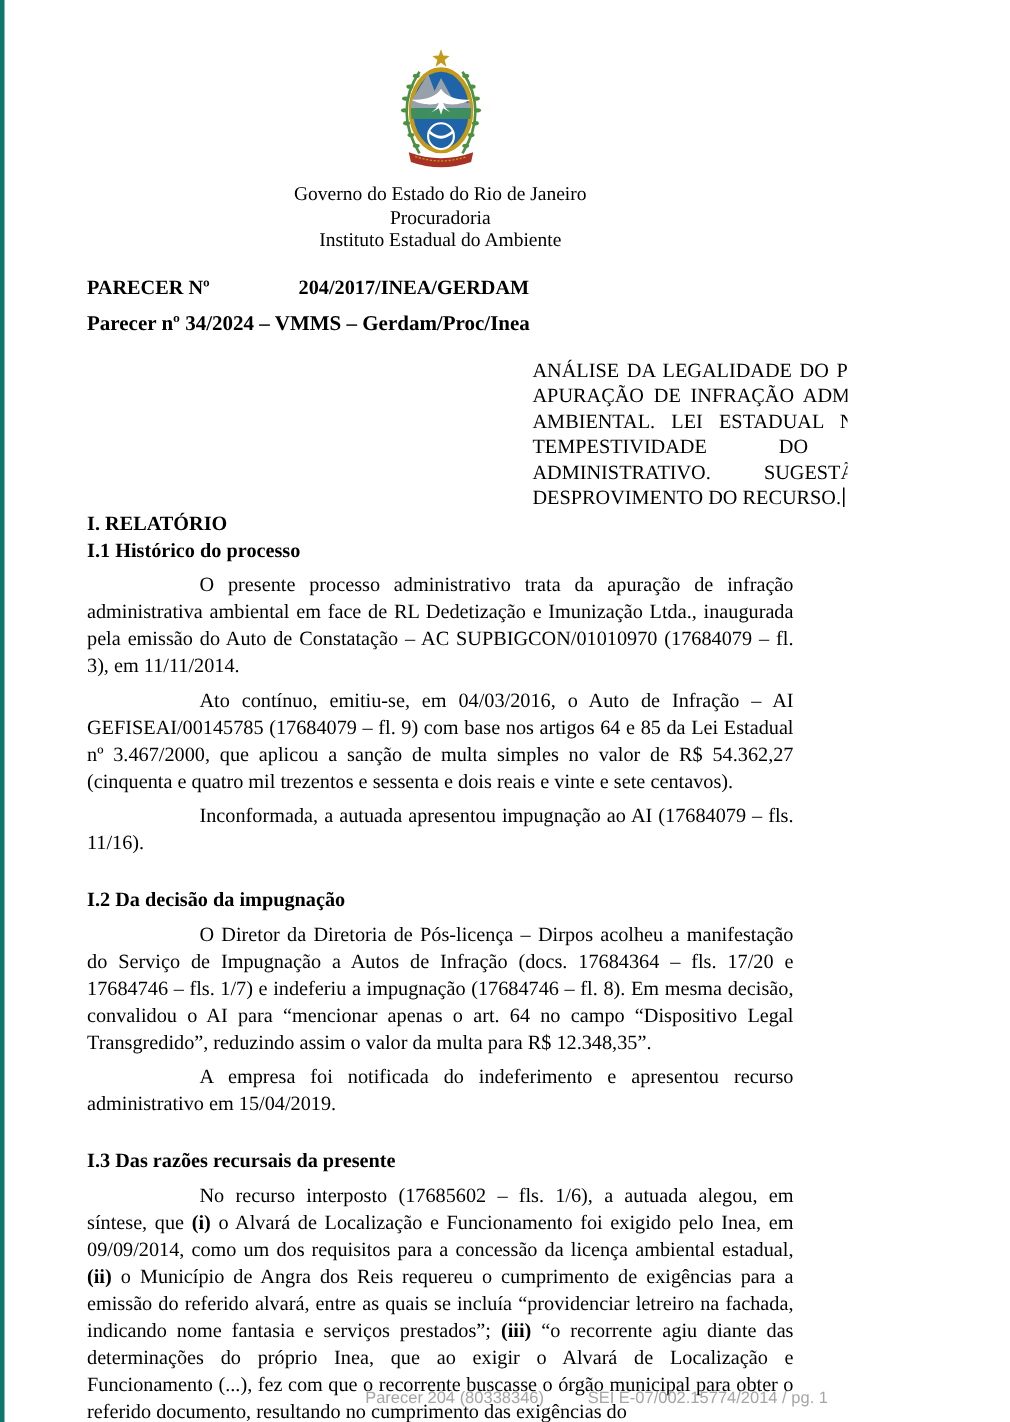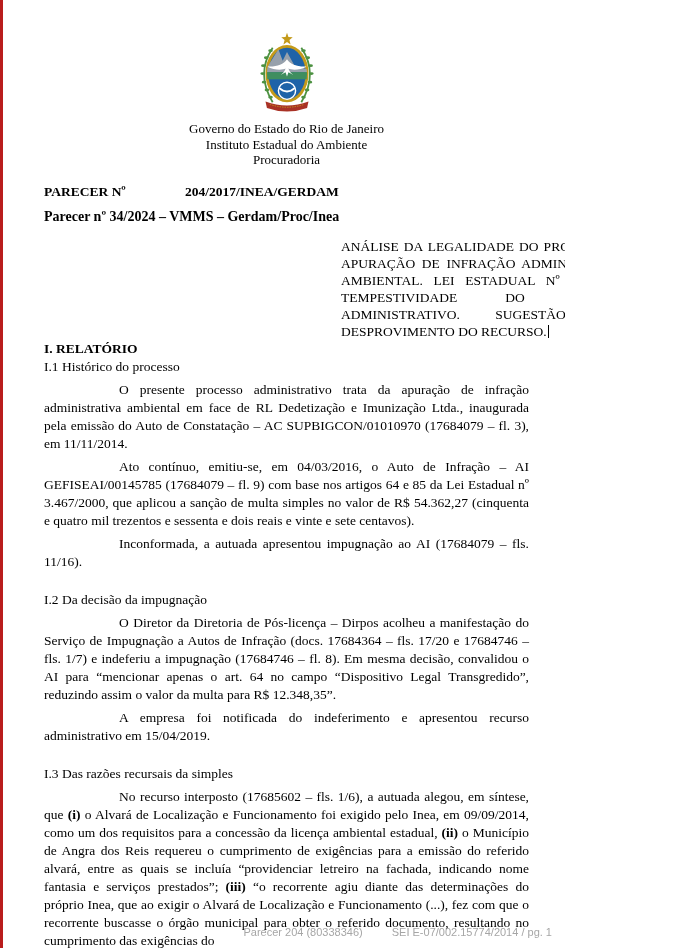--- a/index.html
+++ b/index.html
@@ -1,38 +1,38 @@
 <!DOCTYPE html>
 <html lang="pt"><head>
 <meta charset="utf-8">
 <style>
   html,body{margin:0;padding:0;background:#fff;}
   .page{
     width:565px;height:948px;position:relative;background:#fff;
-    border-left:3px solid #b91c1c;box-sizing:border-box;
-    padding:0 36px 0 41px;overflow:hidden;
+    border-left:3px solid #0f766e;box-sizing:border-box;
+    padding:0 36px 0 55px;overflow:hidden;
     font-family:"Liberation Serif", serif;color:#000;
   }
   .crest-wrap{text-align:center;padding-top:32px;line-height:0;}
   .org{ text-align:center;font-size:13px;line-height:15.5px;margin-top:3px;}
   .meta{margin-top:16px;font-size:13.5px;line-height:16px;}
   .meta-row{display:flex;}
   .meta-label{width:141px;flex:0 0 141px;}
   .bold{font-weight:bold;}
   .ref-line{font-weight:bold;font-size:14px;margin-top:9px;}
   .ementa{margin-left:297px;width:294px;margin-top:13px;text-align:justify;
     font-size:13.5px;line-height:17px;}
   .cursor{display:inline-block;width:1.5px;height:13px;background:#000;
     vertical-align:-2px;margin-left:1px;}
   .greeting{margin-top:31px;font-size:13.5px;text-indent:75px;}
   .report{font-size:13.5px;}
   .report-title{font-weight:bold;font-size:13.5px;margin:0;line-height:18px;}
   .section{margin-top:20px;}
   .section.first{margin-top:0;}
-  .section-heading{font-weight:normal;font-size:13.5px;margin:0;line-height:18px;}
+  .section-heading{font-weight:bold;font-size:13.5px;margin:0;line-height:18px;}
   .para{margin:5px 0 0 0;text-indent:75px;text-align:justify;
     font-size:13.5px;line-height:18px;}
   .footer{position:absolute;left:0;right:0;bottom:10px;text-align:right;
     font-family:"Liberation Sans", sans-serif;font-size:11px;color:#a6a6a6;}
   .footer span{margin:0 13px;}
 </style>
 </head>
 <body>
 
 <div class="page">
@@ -73,22 +73,22 @@
         <path d="M49,78 Q60,88 71,78" fill="none" stroke="#ffffff" stroke-width="2.5"></path>
       </g>
 
       <path d="M30,97 Q60,108 90,97 L88,106 Q60,116 32,106 Z" fill="#a93226"></path>
       <path d="M36,101 Q60,109 84,101" fill="none" stroke="#c49a1a" stroke-width="1.2" stroke-dasharray="2,1.5"></path>
     </svg>
   </div>
 
   <div class="org">
     <div>Governo do Estado do Rio de Janeiro</div>
+    <div>Procuradoria</div>
     <div>Instituto Estadual do Ambiente</div>
-    <div>Procuradoria</div>
   </div>
 
   <div class="meta" id="meta">
       <div class="meta-row bold">
         <span class="meta-label">PARECER Nº</span>
         <span>204/2017/INEA/GERDAM</span>
       </div>
     </div>
 
   <div class="ref-line">Parecer nº 34/2024 – VMMS – Gerdam/Proc/Inea</div>
@@ -104,21 +104,21 @@
           <p class="para"><span>O presente processo administrativo trata da apuração de infração administrativa ambiental em face de RL Dedetização e Imunização Ltda., inaugurada pela emissão do Auto de Constatação – AC SUPBIGCON/01010970 (17684079 – fl. 3), em 11/11/2014.</span></p>
           <p class="para"><span>Ato contínuo, emitiu-se, em 04/03/2016, o Auto de Infração – AI GEFISEAI/00145785 (17684079 – fl. 9) com base nos artigos 64 e 85 da Lei Estadual nº 3.467/2000, que aplicou a sanção de multa simples no valor de R$ 54.362,27 (cinquenta e quatro mil trezentos e sessenta e dois reais e vinte e sete centavos).</span></p>
           <p class="para"><span>Inconformada, a autuada apresentou impugnação ao AI (17684079 – fls. 11/16).</span></p>
         </div>
         <div class="section">
           <h3 class="section-heading">I.2 Da decisão da impugnação</h3>
           <p class="para"><span>O Diretor da Diretoria de Pós-licença – Dirpos acolheu a manifestação do Serviço de Impugnação a Autos de Infração (docs. 17684364 – fls. 17/20 e 17684746 – fls. 1/7) e indeferiu a impugnação (17684746 – fl. 8). Em mesma decisão, convalidou o AI para “mencionar apenas o art. 64 no campo “Dispositivo Legal Transgredido”, reduzindo assim o valor da multa para R$ 12.348,35”.</span></p>
           <p class="para"><span>A empresa foi notificada do indeferimento e apresentou recurso administrativo em 15/04/2019.</span></p>
         </div>
         <div class="section">
-          <h3 class="section-heading">I.3 Das razões recursais da simples</h3>
+          <h3 class="section-heading">I.3 Das razões recursais da presente</h3>
           <p class="para"><span>No recurso interposto (17685602 – fls. 1/6), a autuada alegou, em síntese, que </span><b>(i)</b><span> o Alvará de Localização e Funcionamento foi exigido pelo Inea, em 09/09/2014, como um dos requisitos para a concessão da licença ambiental estadual, </span><b>(ii)</b><span> o Município de Angra dos Reis requereu o cumprimento de exigências para a emissão do referido alvará, entre as quais se incluía “providenciar letreiro na fachada, indicando nome fantasia e serviços prestados”; </span><b>(iii)</b><span> “o recorrente agiu diante das determinações do próprio Inea, que ao exigir o Alvará de Localização e Funcionamento (...), fez com que o recorrente buscasse o órgão municipal para obter o referido documento, resultando no cumprimento das exigências do</span></p>
         </div>
       </div>
   </div>
 
   <div class="footer">
     <span>Parecer 204 (80338346)</span>
     <span>SEI E-07/002.15774/2014 / pg. 1</span>
   </div>
 

